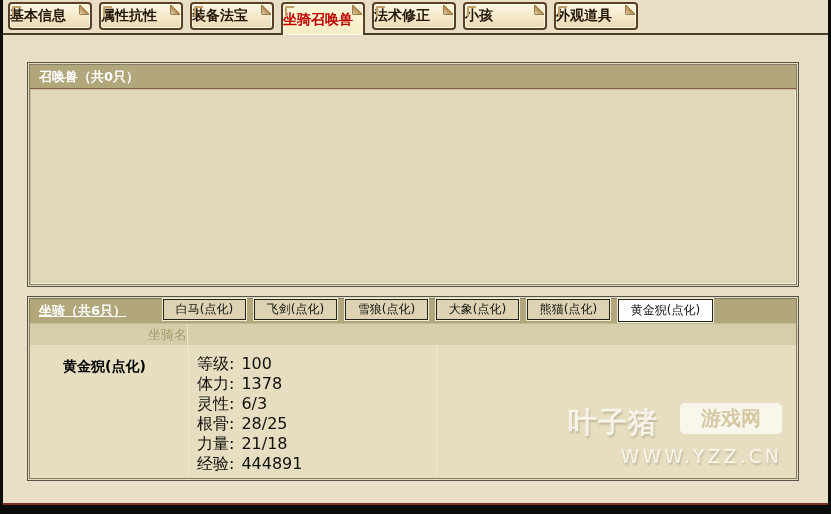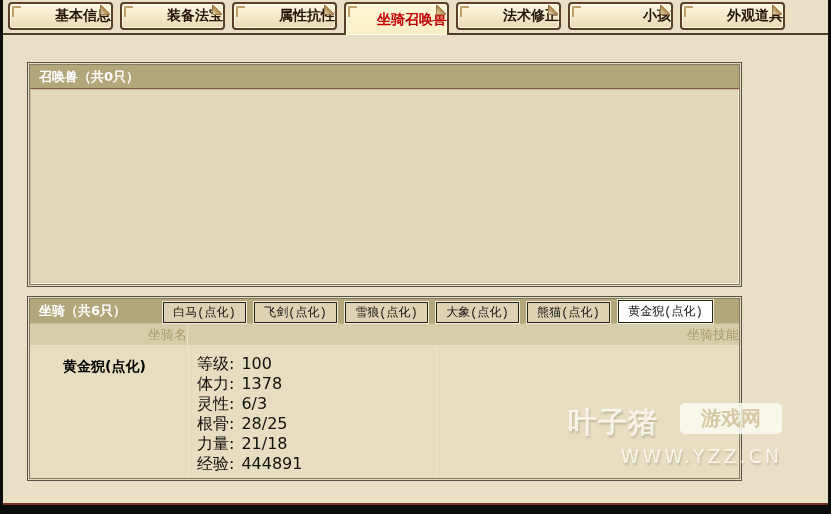--- a/index.html
+++ b/index.html
@@ -10,59 +10,59 @@
   }
   .window {
     position:absolute; left:3px; top:0; width:825px; height:505px;
     background:#e9dfc6;
     border-bottom:2px solid #7b2d20;
     box-sizing:border-box;
   }
   
   .tabstrip { position:absolute; top:2px; left:5px; height:33px; display:flex; gap:7px; z-index:5; }
   .tab {
-    box-sizing:border-box; width:105px; height:28px;
+    box-sizing:border-box; width:84px; height:28px;
     border:2px solid #5a3f22; border-radius:4px;
     background:linear-gradient(180deg,#fcf6e2 0%,#f4e8c9 55%,#e9d9b2 100%);
     box-shadow: inset 0 0 0 1px #fffdf0;
-    display:flex; align-items:center; justify-content:flex-end;
+    display:flex; align-items:center; justify-content:flex-start;
     font-size:14px; font-weight:bold; color:#241508;
     position:relative; cursor:pointer;
   }
   .tab.active {
     background:linear-gradient(180deg,#fdf6d8 0%,#f8eec4 100%);
     color:#c00000; height:33px; border-bottom:none; border-radius:4px 4px 0 0; z-index:6;
   }
   .fold {
     position:absolute; top:1px; right:1px; width:9px; height:9px;
     background:linear-gradient(225deg,#f9f0d8 0%,#f9f0d8 46%,#a9824a 50%,#e6d4ac 100%);
     border-left:1px solid #9a7a48; border-bottom:1px solid #9a7a48;
     border-radius:0 2px 0 2px;
   }
   .corner-l {
     position:absolute; top:2px; left:2px; width:7px; height:9px;
     border-left:2px solid #bfa06a; border-top:2px solid #bfa06a; border-radius:2px 0 0 0;
   }
   
   .content { position:absolute; left:0; top:33px; right:0; bottom:0; border-top:2px solid #4b3a26; }
   
-  .panel { position:absolute; left:24px; width:715px; border:1px solid #54544a; background:#e5dcbf; box-sizing:border-box; }
+  .panel { position:absolute; left:24px; width:772px; border:1px solid #54544a; background:#e5dcbf; box-sizing:border-box; }
   .panel-inner { position:absolute; inset:1px; border:1px solid #837d64; }
   .panel-header {
     height:23px; background:#b2a77b; border-bottom:1px solid #8a5a40;
     color:#ffffff; font-weight:bold; font-size:13px; line-height:23px; padding-left:9px;
   }
   .summon { top:27px; height:225px; }
   .summon-body { position:absolute; top:24px; left:0; right:0; bottom:0; background:#e1d8bc;
     box-shadow: inset 1px 1px 0 #c9bfa2, inset -1px -1px 0 #f6efda; }
   
   .mount { top:261px; height:185px; }
   .mount-header { height:24px; background:#b2a77b; display:flex; align-items:flex-end; }
-  .mount-title { width:133px; color:#fff; font-weight:bold; font-size:13px; line-height:24px; padding-left:9px; box-sizing:border-box; }
-  .mount-tabs { display:flex; align-items:flex-end; gap:8px; height:24px;font-family:Liberation Mono, monospace; }
+  .mount-title { width:133px; color:#fff; font-weight:bold; font-size:13px; line-height:24px; padding-left:9px; box-sizing:border-box;text-decoration:underline; }
+  .mount-tabs { display:flex; gap:8px; height:24px; }
   .mtab {
     box-sizing:border-box; width:83px; height:21px;
     background:#ddd3b4; border:1px solid #23231c;
     box-shadow: 0 0 0 1px #f2ecd6;
     font-size:12px; color:#14140f;
     display:flex; align-items:center; justify-content:center; cursor:pointer; white-space:nowrap;
   }
   .mtab.active { background:#ffffff; width:95px; height:23px; }
   .thead { display:flex; height:22px; background:#d6cdaa; border-top:1px solid #c2b995; }
   .th {
@@ -95,26 +95,26 @@
 <div class="window">
 
   <div class="tabstrip">
     <div class="tab">
       <span class="corner-l"></span>
       <span>基本信息</span>
       <span class="fold"></span>
     </div>
     <div class="tab">
       <span class="corner-l"></span>
+      <span>属性抗性</span>
+      <span class="fold"></span>
+    </div>
+    <div class="tab">
+      <span class="corner-l"></span>
       <span>装备法宝</span>
-      <span class="fold"></span>
-    </div>
-    <div class="tab">
-      <span class="corner-l"></span>
-      <span>属性抗性</span>
       <span class="fold"></span>
     </div>
     <div class="tab active">
       <span class="corner-l"></span>
       <span>坐骑召唤兽</span>
       <span class="fold"></span>
     </div>
     <div class="tab">
       <span class="corner-l"></span>
       <span>法术修正</span>
@@ -150,21 +150,20 @@
             <div class="mtab">飞剑(点化)</div>
             <div class="mtab">雪狼(点化)</div>
             <div class="mtab">大象(点化)</div>
             <div class="mtab">熊猫(点化)</div>
             <div class="mtab active">黄金猊(点化)</div>
           </div>
         </div>
 
         <div class="thead">
           <div class="th c1">坐骑名</div>
-          <div class="th c3">坐骑技能</div>
         </div>
 
         <div class="tbody">
           <div class="vline v1"></div>
           <div class="vline v2"></div>
 
           <div class="mount-name">黄金猊(点化)</div>
 
           <div class="attr-list">
             <div class="kv">

